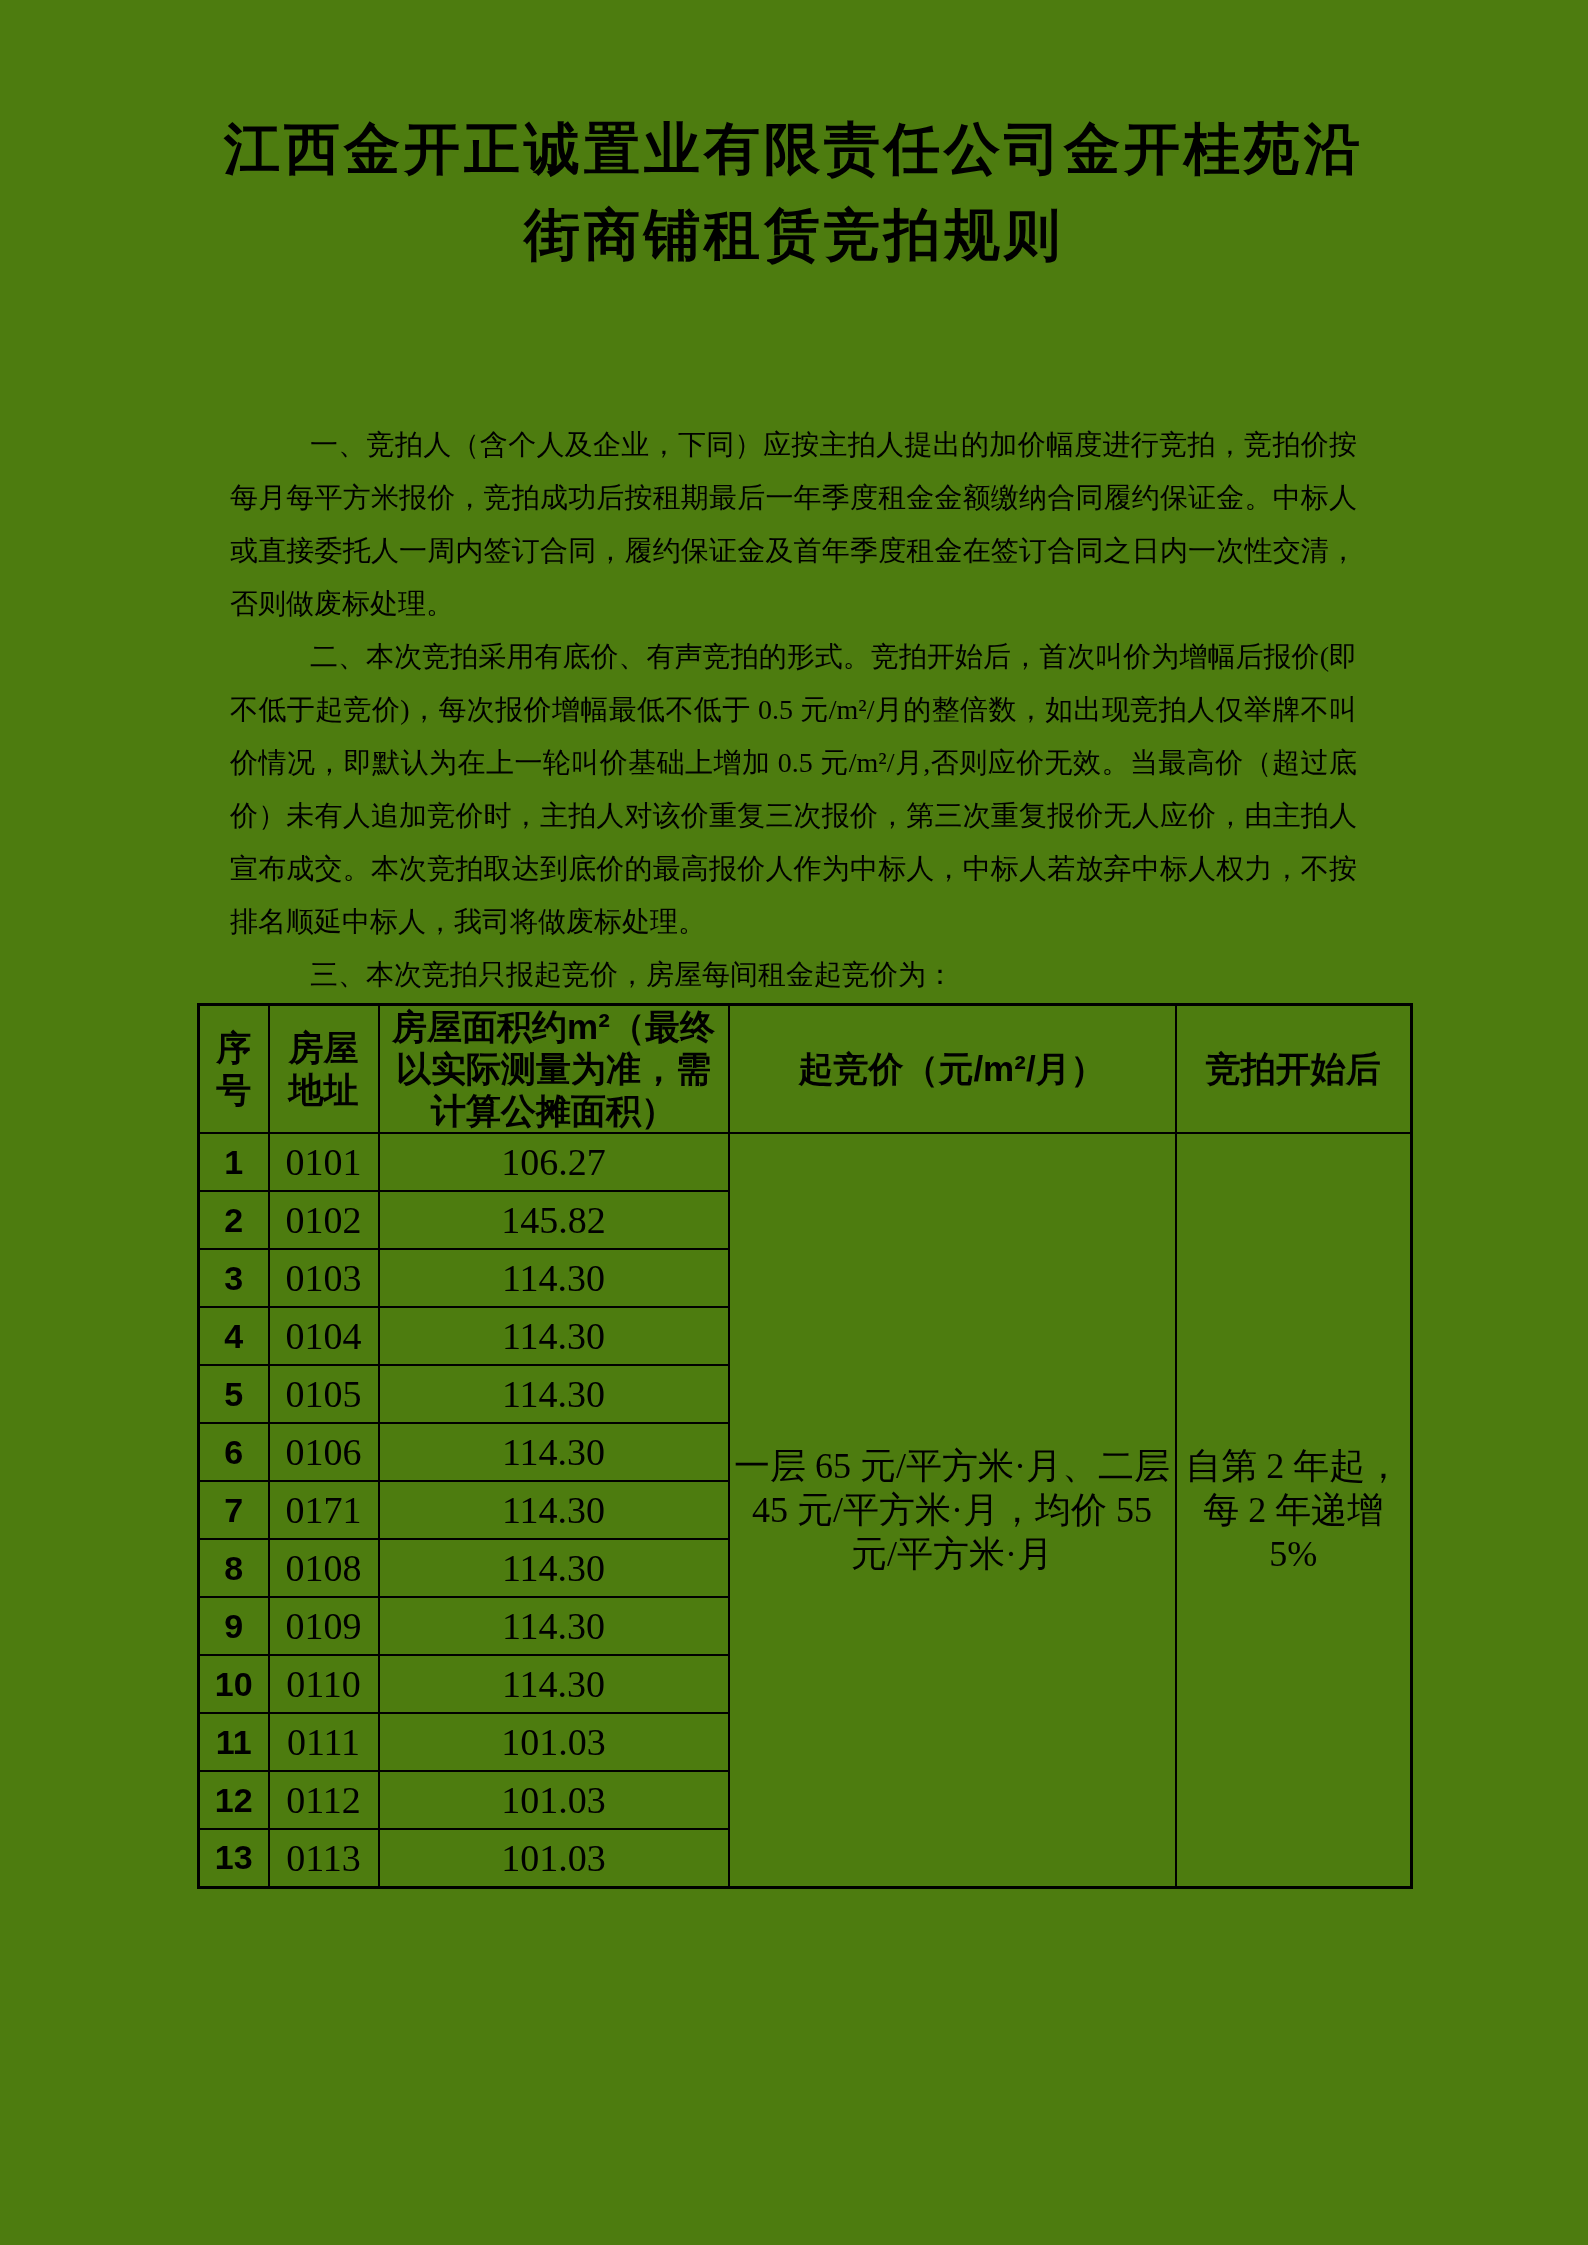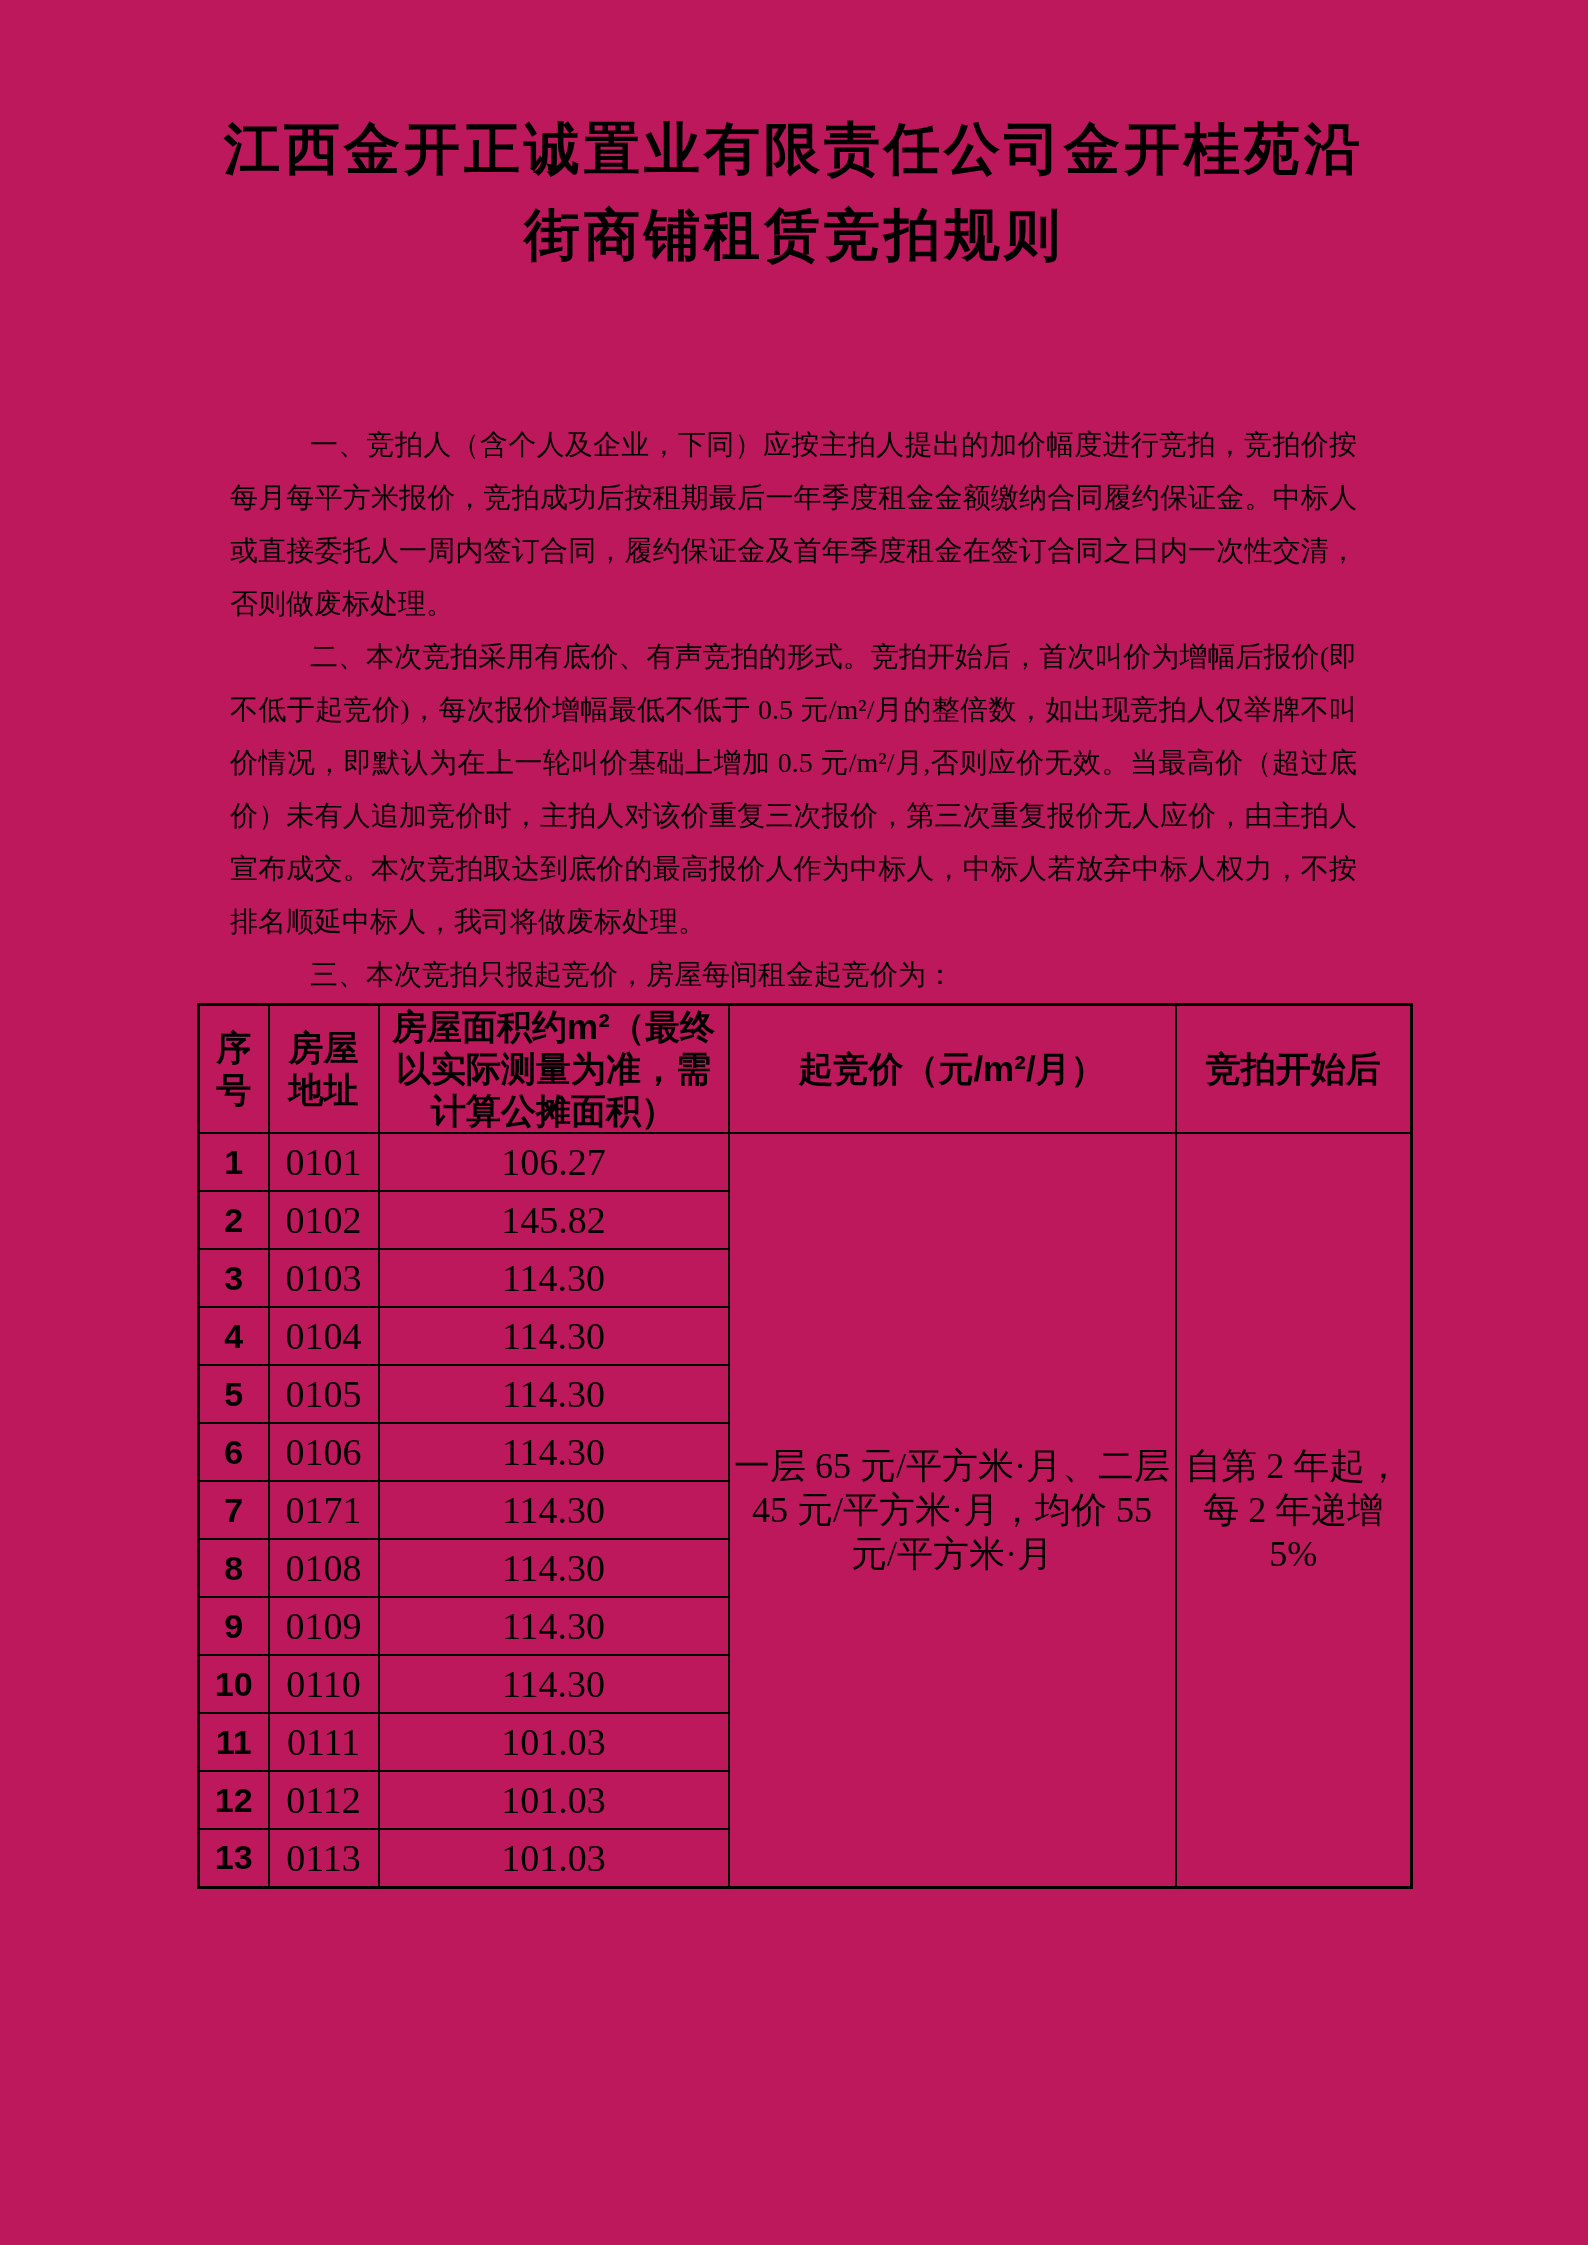--- a/index.html
+++ b/index.html
@@ -1,20 +1,20 @@
 <!DOCTYPE html>
 <html><head>
 <meta charset="utf-8">
 <style>
   html,body { margin:0; padding:0; background:#888; }
   .page {
     position:relative;
     width:1588px; height:2245px;
     margin:0 auto;
-    background:#be185d;
+    background:#4d7c0f;
     color:#000;
     font-family:"Liberation Serif","DejaVu Serif",serif;
     overflow:hidden;
   }
   .doc-title {
     margin:106px 80px 0 80px;
     text-align:center;
     font-weight:bold;
     font-size:56px;
     line-height:86px;

